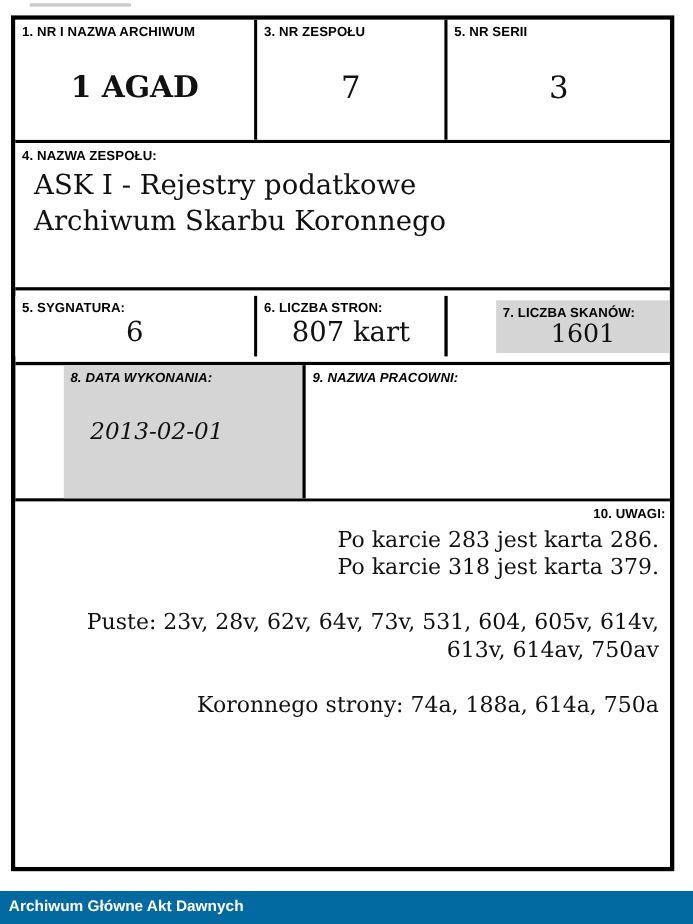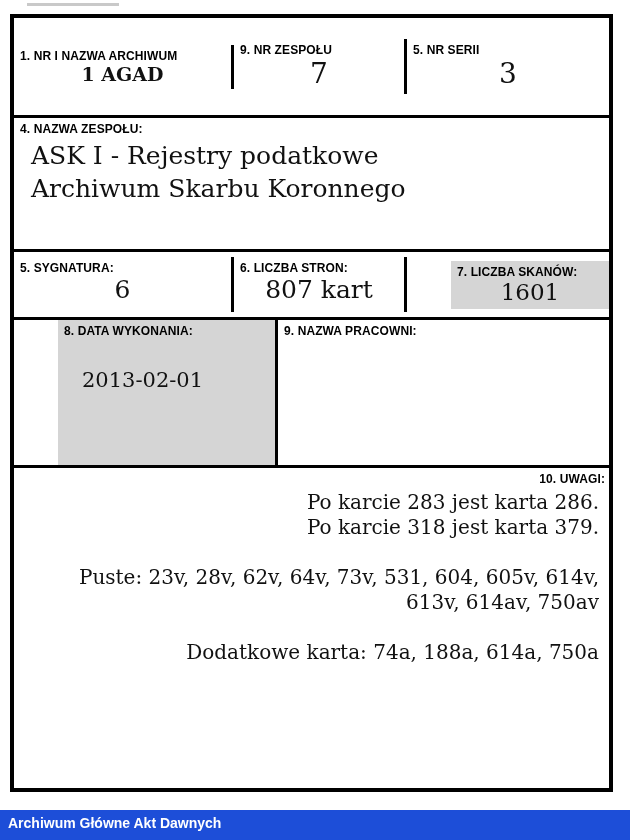--- a/index.html
+++ b/index.html
@@ -22,24 +22,24 @@
   
   .form-table {
     position: absolute; left: 10px; top: 14px;
     width: 603px; height: 778px;
     box-sizing: border-box;
     border: 4px solid #000000;
     background: #ffffff;
     display: flex; flex-direction: column;
   }
   .trow { display: flex; box-sizing: border-box; border-bottom: 3px solid #000000; flex: none; }
-  .trow.r1 { height: 100px; align-items: center; }
+  .trow.r1 { height: 112px; }
   .trow.r2 { height: 134px; }
   .trow.r3 { height: 68px; align-items: center; }
-  .trow.r4 { height: 148px; }
+  .trow.r4 { height: 124px; font-style: italic; }
   .trow.r5 { flex: 1; border-bottom: none; text-align: right; }
 
   .tcell {
     box-sizing: border-box; position: relative;
     display: flex; flex-direction: column;
     background: #ffffff;
   }
   .tcell.br { border-right: 3px solid #000000; }
   .w1 { width: 220px; flex: none; }
   .w2 { width: 173px; flex: none; }
@@ -53,21 +53,21 @@
     color: #000000;
     white-space: nowrap;
   }
 
   .serif { font-family: "DejaVu Serif", serif; color: #111111; }
 
   .value-center {
     flex: 1; display: flex; align-items: center; justify-content: center;
     padding-bottom: 4px;
   }
-  .v-archive { font-weight: bold; font-size: 19px; }
+  .v-archive { font-weight: bold; font-size: 27px; }
   .v-big { font-size: 28px; }
   .v-mid { font-size: 25px; padding-bottom: 8px; }
   .v-skany { font-size: 23px; padding-bottom: 4px; }
 
   .fonds-lines {
     font-size: 25px; line-height: 33px;
     padding: 3px 8px 0 17px;
   }
 
   .date-value {
@@ -79,42 +79,42 @@
     font-size: 20px; line-height: 25px;
     padding: 4px 10px 0 15px;
   }
   .remarks-lines .rline { min-height: 25px; }
 
   
   .footer-bar {
     position: absolute; left: 0; top: 810px;
     width: 630px; height: 30px;
     box-sizing: border-box;
-    background: #1d4ed8;
+    background: #0369a1;
     color: #ffffff;
     font-weight: bold; font-size: 14px; line-height: 16px;
     padding: 5px 0 16px 8px;
   }
 </style>
 </head>
 <body>
 
 <div class="page">
 
   <div class="scan-artifact"></div>
 
   <div class="form-table">
 
     <div class="trow r1">
       <div class="tcell br w1">
         <div class="cell-label">1. NR I NAZWA ARCHIWUM</div>
         <div class="value-center serif v-archive">1 AGAD</div>
       </div>
       <div class="tcell br w2">
-        <div class="cell-label">9. NR ZESPOŁU</div>
+        <div class="cell-label">3. NR ZESPOŁU</div>
         <div class="value-center serif v-big">7</div>
       </div>
       <div class="tcell grow">
         <div class="cell-label">5. NR SERII</div>
         <div class="value-center serif v-big">3</div>
       </div>
     </div>
 
     <div class="trow r2">
       <div class="tcell grow">
@@ -155,21 +155,21 @@
     <div class="trow r5">
       <div class="tcell grow">
         <div class="cell-label">10. UWAGI:</div>
         <div class="remarks-lines serif">
           <div class="rline">Po karcie 283 jest karta 286.</div>
           <div class="rline">Po karcie 318 jest karta 379.</div>
           <div class="rline"></div>
           <div class="rline">Puste: 23v, 28v, 62v, 64v, 73v, 531, 604, 605v, 614v,</div>
           <div class="rline">613v, 614av, 750av</div>
           <div class="rline"></div>
-          <div class="rline">Dodatkowe karta: 74a, 188a, 614a, 750a</div>
+          <div class="rline">Koronnego strony: 74a, 188a, 614a, 750a</div>
         </div>
       </div>
     </div>
 
   </div>
 
   <div class="footer-bar">
     <span>Archiwum Główne Akt Dawnych</span>
   </div>
 

